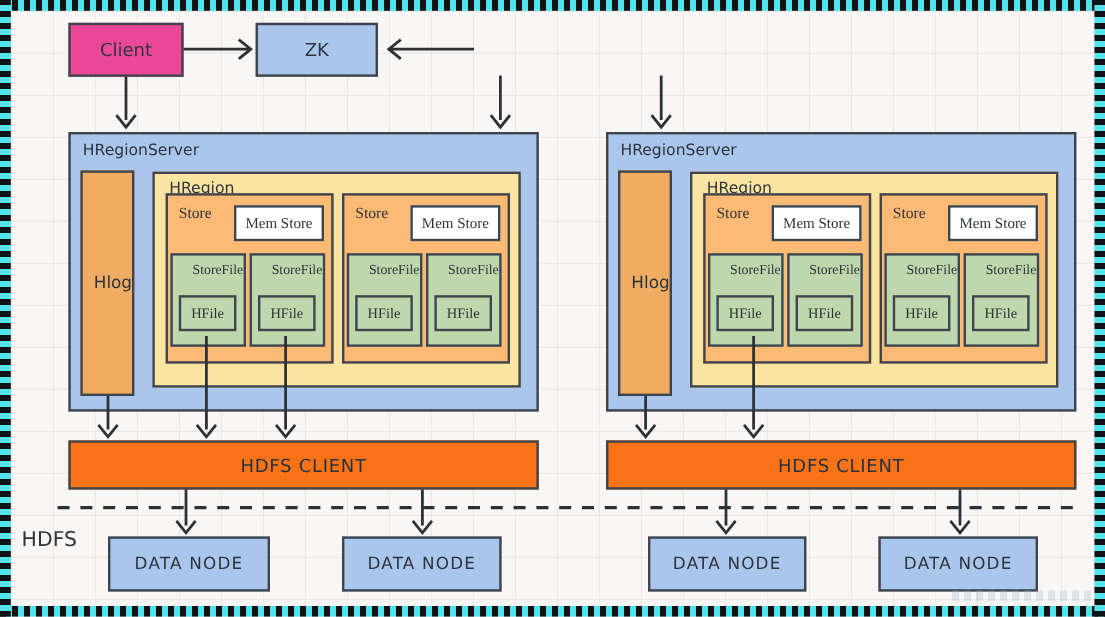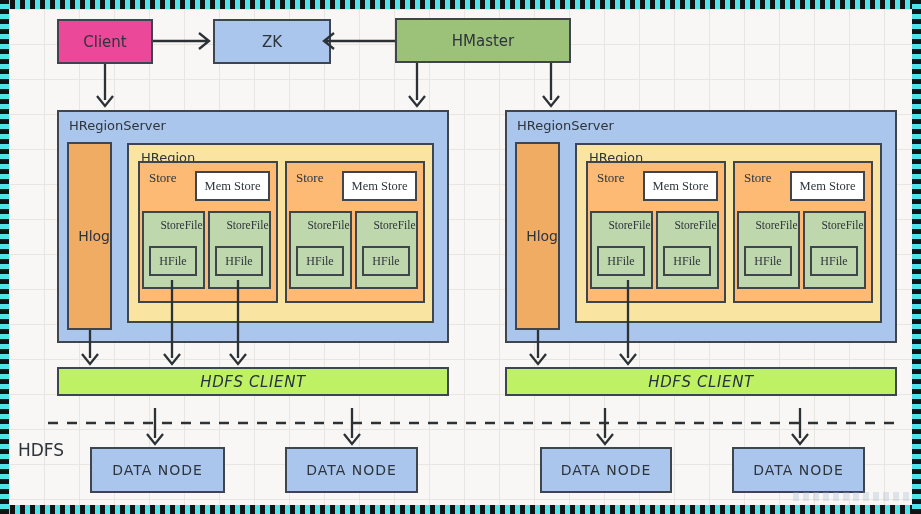--- a/index.html
+++ b/index.html
@@ -25,21 +25,21 @@
   .frame-left,.frame-right{
     position:absolute;top:0;bottom:0;width:9px;
     background:repeating-linear-gradient(0deg,#101214 0 5px,#50e3e9 5px 10px);
   }
   .frame-left{left:0}.frame-right{right:0}
 
   .bx{position:absolute;border:2px solid #3f454d;box-sizing:border-box;
       display:flex;align-items:center;justify-content:center;}
 
   .box-client{left:57px;top:19px;width:96px;height:45px;background:#ec4899;font-size:15px;}
-  .box-zk{left:213px;top:19px;width:118px;height:45px;background:#aac6ec;font-size:15px;}
+  .box-zk{left:213px;top:19px;width:102px;height:45px;background:#aac6ec;font-size:15px;}
   .box-hmaster{left:395px;top:18px;width:176px;height:45px;background:#9cc178;font-size:15px;}
 
   .server{position:absolute;top:110px;width:392px;height:233px;background:#aac6ec;
           border:2px solid #3f454d;box-sizing:border-box;}
   .server-left{left:57px}.server-right{left:505px}
   .server-title{position:absolute;left:10px;top:6px;font-size:13px;}
 
   .hlog{position:absolute;left:8px;top:30px;width:45px;height:188px;background:#efac62;
         border:2px solid #3f454d;box-sizing:border-box;
         display:flex;align-items:center;justify-content:flex-end;font-size:14px;}
@@ -58,24 +58,24 @@
             display:flex;align-items:center;justify-content:center;font-size:12.5px;}
 
   .storefile{position:absolute;top:48px;width:63px;height:78px;background:#bed7ac;
              border:2px solid #3f454d;box-sizing:border-box;}
   .sf-1{left:2px}.sf-2{left:68px}
   .sf-label{position:absolute;left:0;right:0;top:6px;text-align:center;font-size:11.5px;padding-left:16px;}
   .hfile{position:absolute;left:5px;top:33px;width:48px;height:30px;background:#bed7ac;
          border:2px solid #3f454d;box-sizing:border-box;
          display:flex;align-items:center;justify-content:center;font-size:12px;}
 
-  .hdfs-client{position:absolute;top:367px;width:392px;height:29px;background:#bef264;
+  .hdfs-client{position:absolute;top:367px;width:392px;height:41px;background:#f97316;
                border:2px solid #3f454d;box-sizing:border-box;
                display:flex;align-items:center;justify-content:center;
-               font-size:15px;letter-spacing:.6px;color:#28313d;font-style:italic;}
+               font-size:15px;letter-spacing:.6px;color:#28313d;}
   .hc-left{left:57px}.hc-right{left:505px}
 
   .datanode{position:absolute;top:447px;height:46px;background:#aac6ec;
             border:2px solid #3f454d;box-sizing:border-box;
             display:flex;align-items:center;justify-content:center;
             font-size:14px;letter-spacing:1px;}
   .dn-1{left:90px;width:135px}.dn-2{left:285px;width:133px}
   .dn-3{left:540px;width:132px}.dn-4{left:732px;width:133px}
 
   .hdfs-label{position:absolute;left:18px;top:440px;font-size:17px;}
@@ -94,23 +94,20 @@
   <div class="frame-bottom"></div>
   <div class="frame-left"></div>
   <div class="frame-right"></div>
 
   <div class="bx box-client">
     <span>Client</span>
   </div>
   <div class="bx box-zk">
     <span>ZK</span>
   </div>
-  <div class="bx box-hmaster">
-    <span>HMaster</span>
-  </div>
 
   <div class="server server-left">
     <div class="server-title">HRegionServer</div>
     <div class="hlog">
       <span>Hlog</span>
     </div>
     <div class="hregion">
       <div class="hregion-title">HRegion</div>
       <div class="store store-1">
         <div class="store-title">Store</div>

